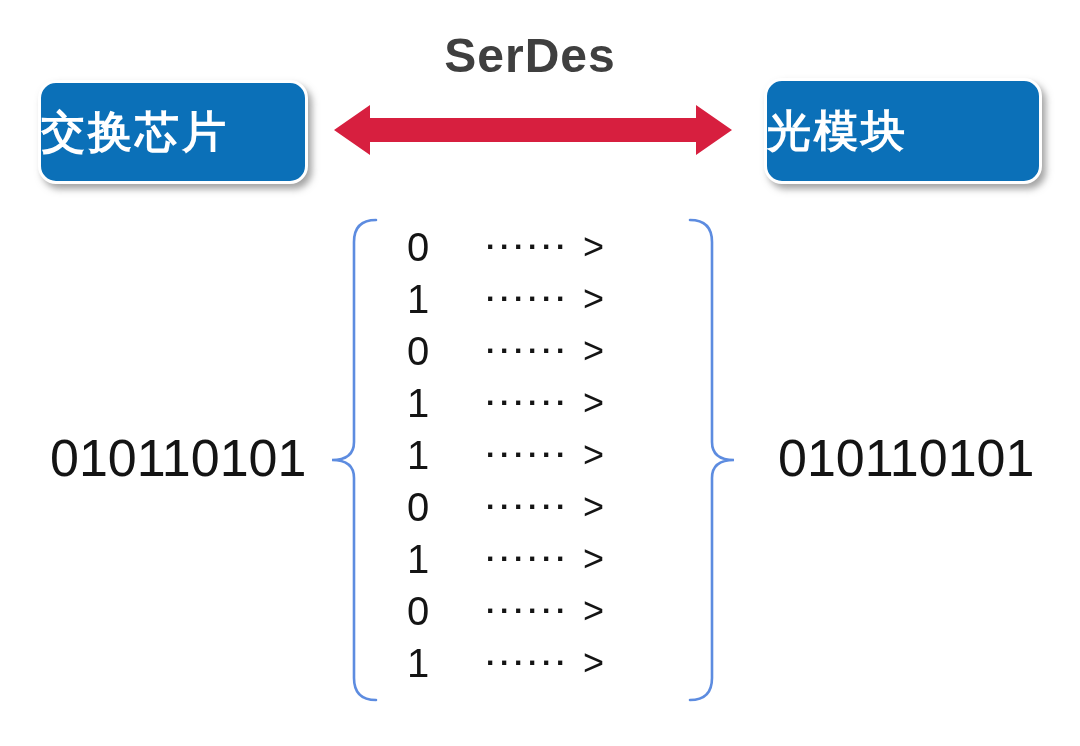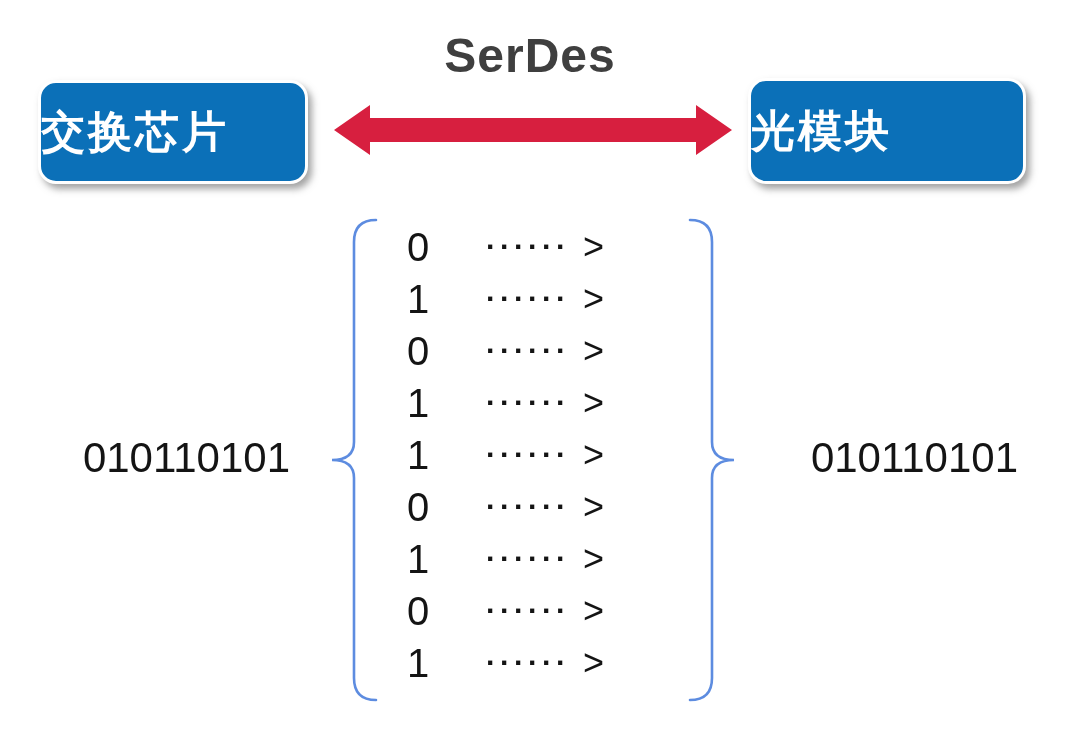--- a/index.html
+++ b/index.html
@@ -21,27 +21,27 @@
     position: absolute; height: 104px;
     background: #0b70b8;
     border: 3px solid #ffffff;
     border-radius: 18px;
     box-shadow: 4px 5px 7px rgba(90, 90, 90, 0.55);
     display: flex; align-items: center; justify-content: flex-start;
     color: #ffffff; font-size: 44px; font-weight: bold;
     letter-spacing: 3px;
   }
   .node-box.left  { left: 38px;  top: 80px; width: 270px; }
-  .node-box.right { left: 748px; top: 78px; width: 278px; height: 106px; }
+  .node-box.right { left: 764px; top: 78px; width: 278px; height: 106px; }
 
   .arrow-svg { position: absolute; left: 334px; top: 104px; width: 398px; height: 52px; }
 
   .binary-word {
     position: absolute; top: 432px; width: 240px;
-    text-align: right; font-size: 42px; color: #141414;
+    text-align: right; font-size: 52px; color: #141414;
     line-height: 52px;
   }
   .binary-word.left  { left: 50px; }
   .binary-word.right { left: 778px; }
 
   .brace-svg { position: absolute; top: 218px; width: 48px; height: 484px; }
   .brace-svg.left  { left: 330px; }
   .brace-svg.right { left: 688px; }
 
   .bit-rows { position: absolute; left: 400px; top: 221px; width: 230px; }

